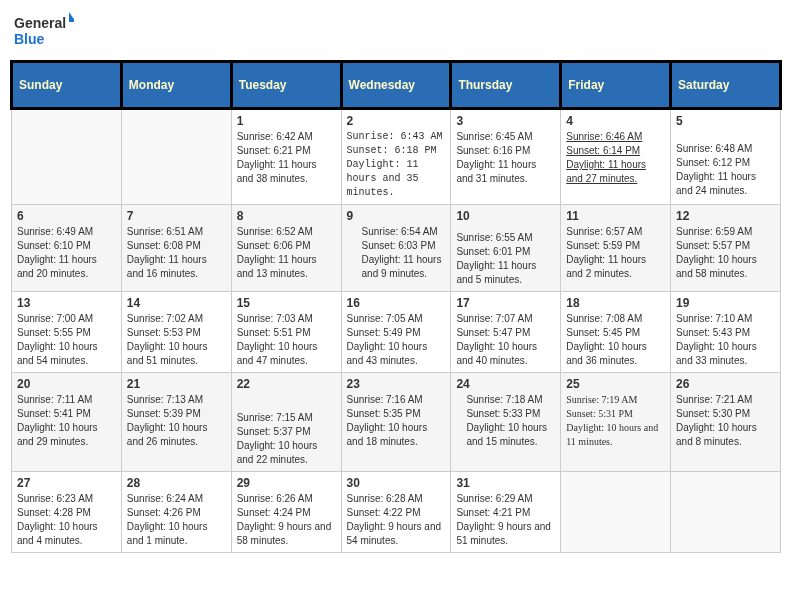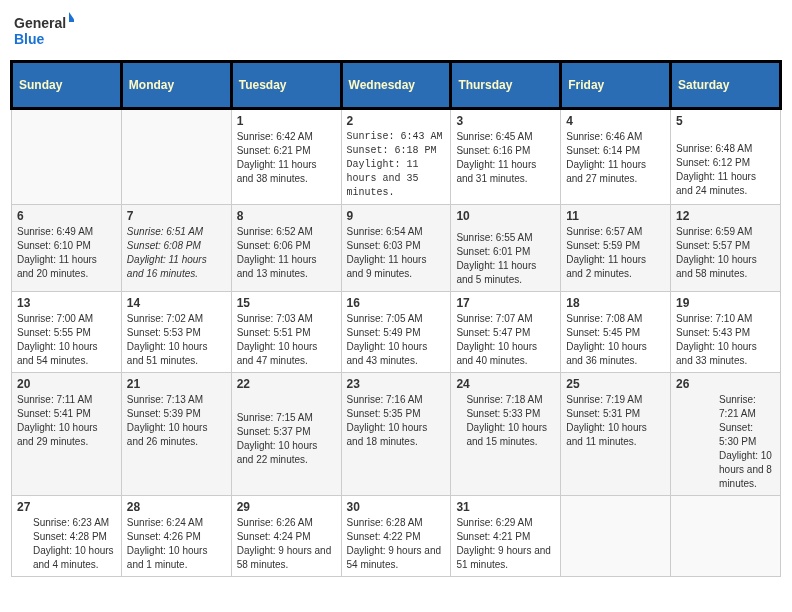--- a/index.html
+++ b/index.html
@@ -124,53 +124,53 @@
 Daylight: 11 hours and 35 minutes.</div>
         </td>
         <td>
           <span class="day-num">3</span>
           <div class="day-info" style="white-space: pre-line;">Sunrise: 6:45 AM
 Sunset: 6:16 PM
 Daylight: 11 hours and 31 minutes.</div>
         </td>
         <td>
           <span class="day-num">4</span>
-          <div class="day-info" style="white-space: pre-line;">Sunrise: 6:46 AM
+          <div class="day-info" style="white-space: pre-line; text-decoration: underline;">Sunrise: 6:46 AM
 Sunset: 6:14 PM
 Daylight: 11 hours and 27 minutes.</div>
         </td>
         <td>
           <span class="day-num">5</span>
           <div class="day-info" style="white-space: pre-line; margin-top: 14px;">Sunrise: 6:48 AM
 Sunset: 6:12 PM
 Daylight: 11 hours and 24 minutes.</div>
         </td>
       </tr>
       <tr>
         <td>
           <span class="day-num">6</span>
           <div class="day-info" style="white-space: pre-line;">Sunrise: 6:49 AM
 Sunset: 6:10 PM
 Daylight: 11 hours and 20 minutes.</div>
         </td>
         <td>
           <span class="day-num">7</span>
-          <div class="day-info" style="white-space: pre-line; font-style: italic;">Sunrise: 6:51 AM
+          <div class="day-info" style="white-space: pre-line;">Sunrise: 6:51 AM
 Sunset: 6:08 PM
 Daylight: 11 hours and 16 minutes.</div>
         </td>
         <td>
           <span class="day-num">8</span>
           <div class="day-info" style="white-space: pre-line;">Sunrise: 6:52 AM
 Sunset: 6:06 PM
 Daylight: 11 hours and 13 minutes.</div>
         </td>
         <td>
           <span class="day-num">9</span>
-          <div class="day-info" style="white-space: pre-line;">Sunrise: 6:54 AM
+          <div class="day-info" style="white-space: pre-line; margin-left: 15px;">Sunrise: 6:54 AM
 Sunset: 6:03 PM
 Daylight: 11 hours and 9 minutes.</div>
         </td>
         <td>
           <span class="day-num">10</span>
           <div class="day-info" style="white-space: pre-line; margin-top: 8px;">Sunrise: 6:55 AM
 Sunset: 6:01 PM
 Daylight: 11 hours and 5 minutes.</div>
         </td>
         <td>
@@ -256,35 +256,35 @@
 Daylight: 10 hours and 18 minutes.</div>
         </td>
         <td>
           <span class="day-num">24</span>
           <div class="day-info" style="white-space: pre-line; margin-left: 10px;">Sunrise: 7:18 AM
 Sunset: 5:33 PM
 Daylight: 10 hours and 15 minutes.</div>
         </td>
         <td>
           <span class="day-num">25</span>
-          <div class="day-info" style="white-space: pre-line;">Sunrise: 7:19 AM
+          <div class="day-info" style="white-space: pre-line; font-family: Liberation Serif, serif;">Sunrise: 7:19 AM
 Sunset: 5:31 PM
 Daylight: 10 hours and 11 minutes.</div>
         </td>
         <td>
           <span class="day-num">26</span>
-          <div class="day-info" style="white-space: pre-line; margin-left: 43px;">Sunrise: 7:21 AM
+          <div class="day-info" style="white-space: pre-line;">Sunrise: 7:21 AM
 Sunset: 5:30 PM
 Daylight: 10 hours and 8 minutes.</div>
         </td>
       </tr>
       <tr>
         <td>
           <span class="day-num">27</span>
-          <div class="day-info" style="white-space: pre-line; margin-left: 16px;">Sunrise: 6:23 AM
+          <div class="day-info" style="white-space: pre-line;">Sunrise: 6:23 AM
 Sunset: 4:28 PM
 Daylight: 10 hours and 4 minutes.</div>
         </td>
         <td>
           <span class="day-num">28</span>
           <div class="day-info" style="white-space: pre-line;">Sunrise: 6:24 AM
 Sunset: 4:26 PM
 Daylight: 10 hours and 1 minute.</div>
         </td>
         <td>

